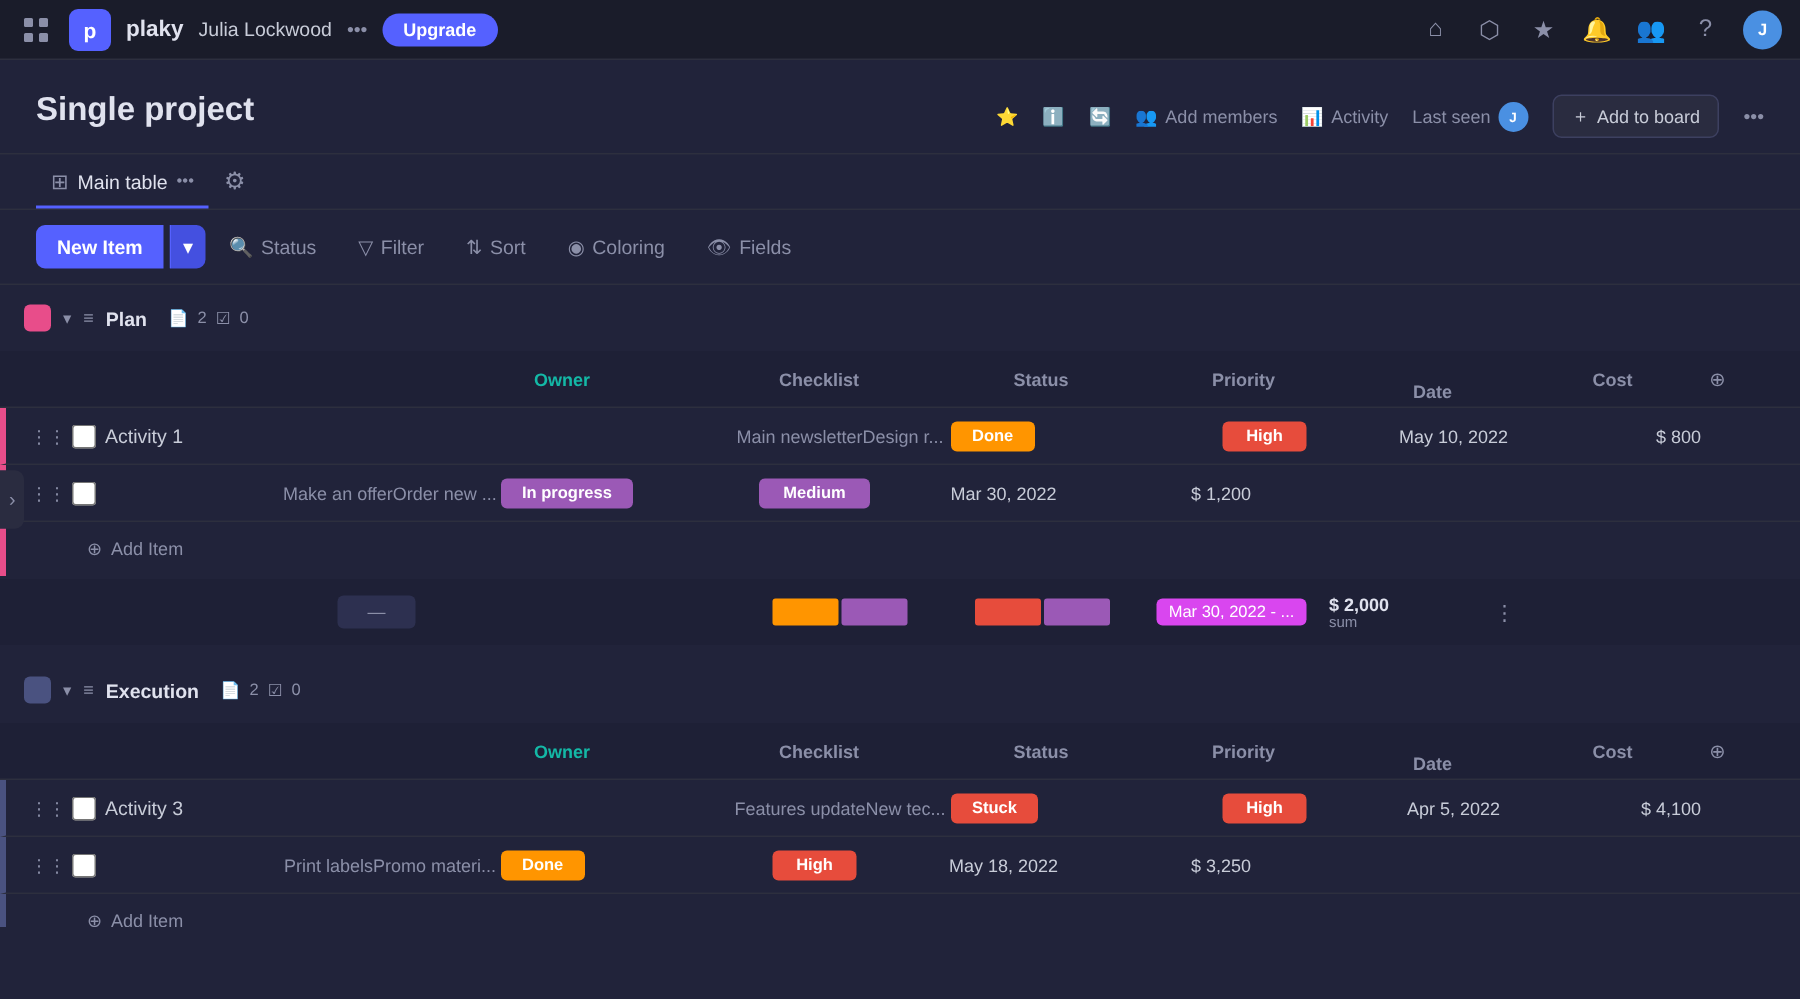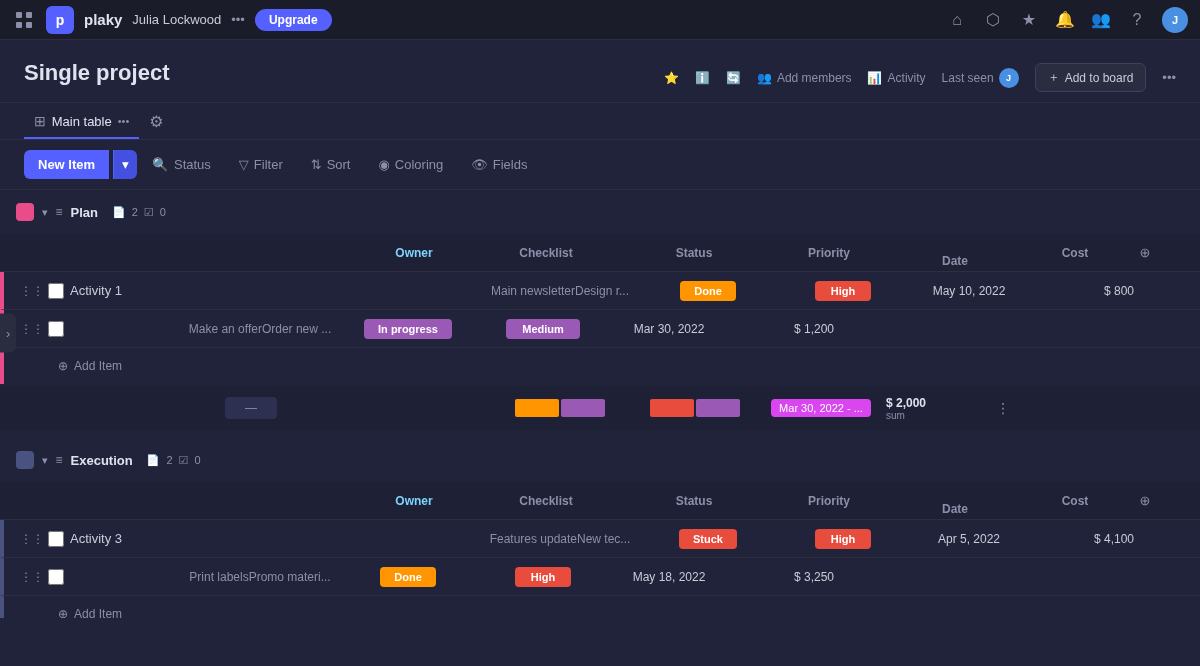--- a/index.html
+++ b/index.html
@@ -50,35 +50,35 @@
     .group-header { display: flex; align-items: center; height: 44px; padding: 0 16px; background: #21233a; gap: 8px; }
     .group-checkbox { width: 18px; height: 18px; border-radius: 4px; background: #e84d8a; display: flex; align-items: center; justify-content: center; cursor: pointer; flex-shrink: 0; }
     .group-checkbox-exec { background: #4a5280; }
     .group-chevron { color: #8b8fa8; cursor: pointer; font-size: 11px; }
     .group-drag { color: #8b8fa8; font-size: 12px; cursor: grab; }
     .group-name { font-weight: 600; color: #e0e2ee; font-size: 13px; }
     .group-meta { display: flex; align-items: center; gap: 6px; color: #8b8fa8; font-size: 11px; margin-left: 6px; }
 
     .table-cols { display: flex; align-items: center; background: #1e2036; border-bottom: 1px solid #2d2f3e; height: 38px; padding: 0 16px; }
     .col-activity { flex: 0 0 340px; color: #8b8fa8; font-size: 12px; font-weight: 600; padding-left: 38px; }
-    .col-owner { flex: 0 0 116px; color: #7dd3fc; font-size: 12px; font-weight: 600; text-align: center; }
+    .col-owner { flex: 0 0 116px; color: #14b8a6; font-size: 12px; font-weight: 600; text-align: left; }
     .col-checklist { flex: 0 0 148px; color: #8b8fa8; font-size: 12px; font-weight: 600; text-align: center; }
     .col-status { flex: 0 0 148px; color: #8b8fa8; font-size: 12px; font-weight: 600; text-align: center; }
     .col-priority { flex: 0 0 122px; color: #8b8fa8; font-size: 12px; font-weight: 600; text-align: center; }
     .col-date { flex: 0 0 130px; color: #8b8fa8; font-size: 12px; font-weight: 600; text-align: center; margin-top: 16px; }
     .col-cost { flex: 0 0 110px; color: #8b8fa8; font-size: 12px; font-weight: 600; text-align: center; }
     .col-add { width: 30px; text-align: center; }
 
     .table-row { display: flex; align-items: center; background: #21233a; border-bottom: 1px solid #2d2f3e; height: 38px; padding: 0 16px; }
     .row-drag { color: #8b8fa8; font-size: 12px; cursor: grab; margin-right: 4px; }
     .row-checkbox { width: 16px; height: 16px; border-radius: 3px; border: 1.5px solid #4a4e6a; background: transparent; cursor: pointer; flex-shrink: 0; margin-right: 6px; }
     .row-name { flex: 0 0 300px; color: #c8ccd8; font-size: 13px; }
     .row-owner { flex: 0 0 116px; }
     .row-checklist { flex: 0 0 148px; color: #8b8fa8; font-size: 12px; text-align: center; overflow: hidden; text-overflow: ellipsis; white-space: nowrap; }
-    .row-status { flex: 0 0 148px; display: flex; justify-content: center; }
+    .row-status { flex: 0 0 148px; display: flex; justify-content: flex-start; }
     .row-priority { flex: 0 0 122px; display: flex; justify-content: center; }
     .row-date { flex: 0 0 130px; color: #c8ccd8; font-size: 12px; text-align: center; }
     .row-cost { flex: 0 0 110px; color: #c8ccd8; font-size: 12px; text-align: right; padding-right: 10px; }
     .row-more { color: #8b8fa8; font-size: 14px; cursor: pointer; width: 20px; text-align: center; }
 
     .status-badge { border-radius: 4px; padding: 4px 14px; font-size: 11px; font-weight: 600; color: white; white-space: nowrap; }
     .status-done { background: #ff9500; }
     .status-inprogress { background: #9b59b6; }
     .status-stuck { background: #e74c3c; }
 

